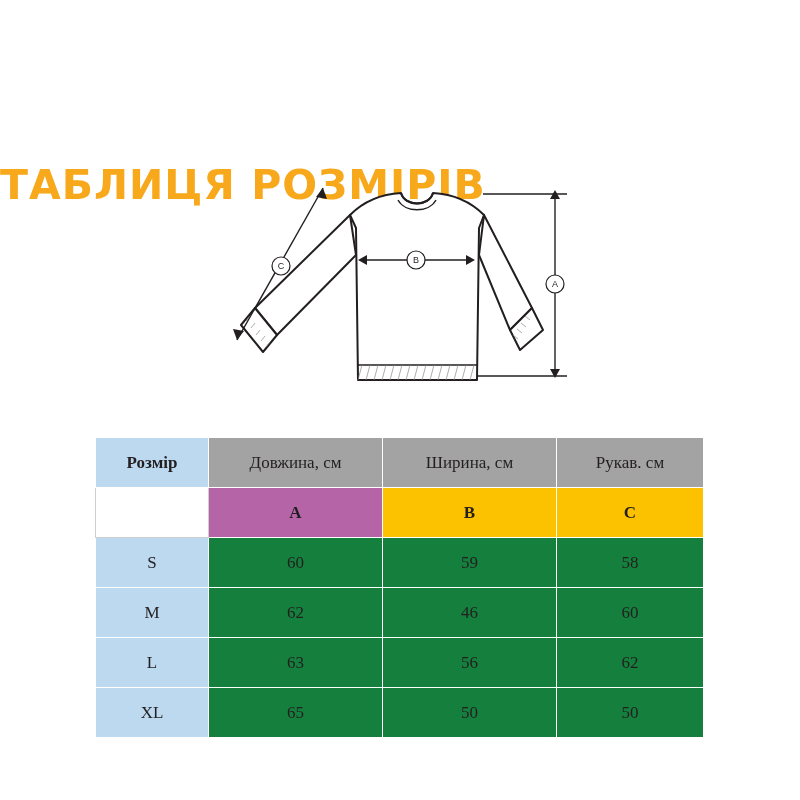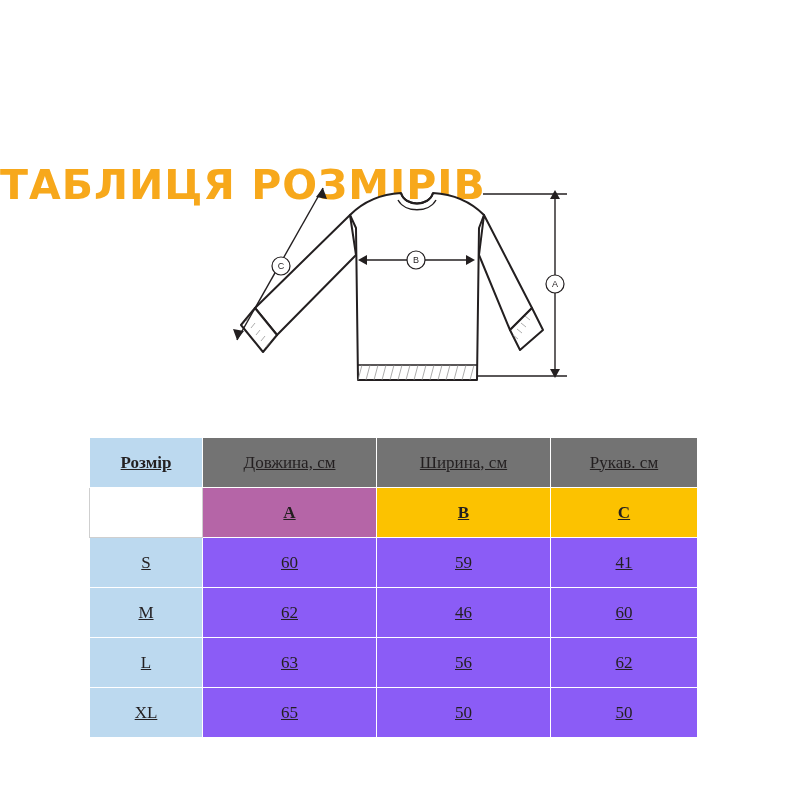--- a/index.html
+++ b/index.html
@@ -40,23 +40,22 @@
   .diagram {
     position: absolute;
     top: 180px;
     left: 215px;
     width: 380px;
     height: 230px;
   }
   .table-wrap {
     position: absolute;
     top: 437px;
-    left: 89px;
+    left: 95px;
     width: 608px;
-    text-decoration: underline;
   }
   table.size-table {
     border-collapse: collapse;
     width: 608px;
     table-layout: fixed;
   }
   table.size-table td, table.size-table th {
     border: 1px solid #ffffff;
     text-align: center;
     font-size: 17px;
@@ -64,34 +63,34 @@
     color: #231f20;
     height: 49px;
     padding: 0;
   }
   col.c-size { width: 113px; }
   col.c-a { width: 174px; }
   col.c-b { width: 174px; }
   col.c-c { width: 147px; }
 
   .hdr {
-    background: #737373;
+    background: #a3a3a3;
     font-size: 18px;
     font-weight: normal;
   }
   .hdr-first {
     background: #bcd9ef;
     font-weight: bold;
   }
   .legend-empty { background: #ffffff; border: 1px solid #cfcfcf !important; }
   .legend-a { background: #b565a7; font-weight: bold; }
   .legend-b { background: #fcc200; font-weight: bold; }
   .legend-c { background: #fcc200; font-weight: bold; }
   .rowlabel { background: #bcd9ef; }
-  .cell { background: #8b5cf6; margin-left: 16px; }
+  .cell { background: #15803d; margin-left: 16px; }
 
   .sleeve-fill { fill: #ffffff; stroke: #231f20; stroke-width: 2; stroke-linejoin: round; }
   .line { stroke: #231f20; fill: none; }
   .arrow-line { stroke: #231f20; stroke-width: 1.4; fill: none; }
   .hatch { stroke: #8a8a8a; stroke-width: 0.7; }
   .badge-circle { fill: #ffffff; stroke: #231f20; stroke-width: 1.2; }
   .badge-text { font-family: "Liberation Sans", sans-serif; font-size: 9px; fill: #231f20; text-anchor: middle; }
 </style>
 </head>
 <body>
@@ -203,21 +202,21 @@
         <tr>
           <td class="legend-empty"></td>
           <td class="legend-a">A</td>
           <td class="legend-b">B</td>
           <td class="legend-c">C</td>
         </tr>
         <tr>
           <td class="rowlabel">S</td>
           <td class="cell">60</td>
           <td class="cell">59</td>
-          <td class="cell">41</td>
+          <td class="cell">58</td>
         </tr>
         <tr>
           <td class="rowlabel">M</td>
           <td class="cell">62</td>
           <td class="cell">46</td>
           <td class="cell">60</td>
         </tr>
         <tr>
           <td class="rowlabel">L</td>
           <td class="cell">63</td>

